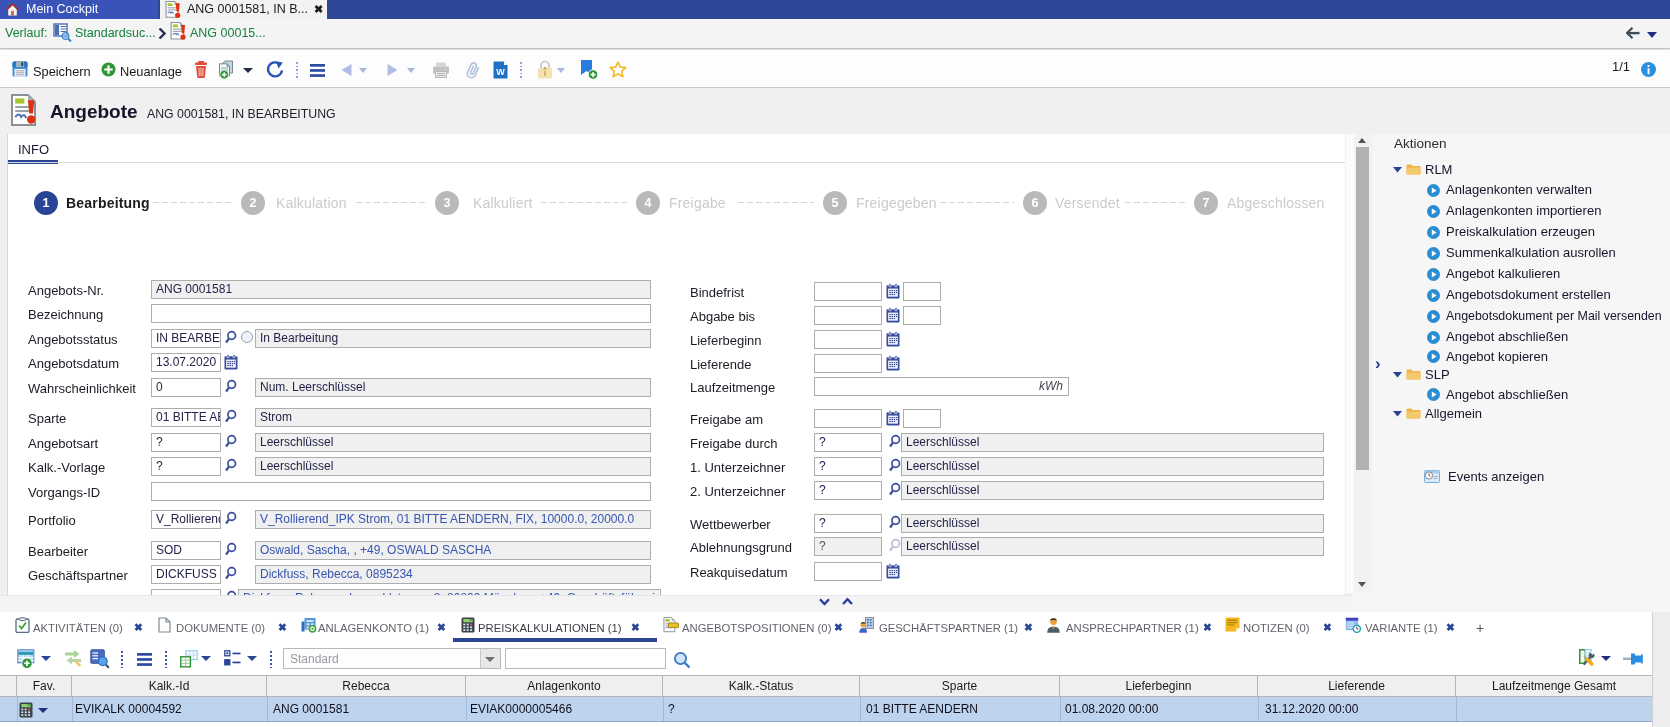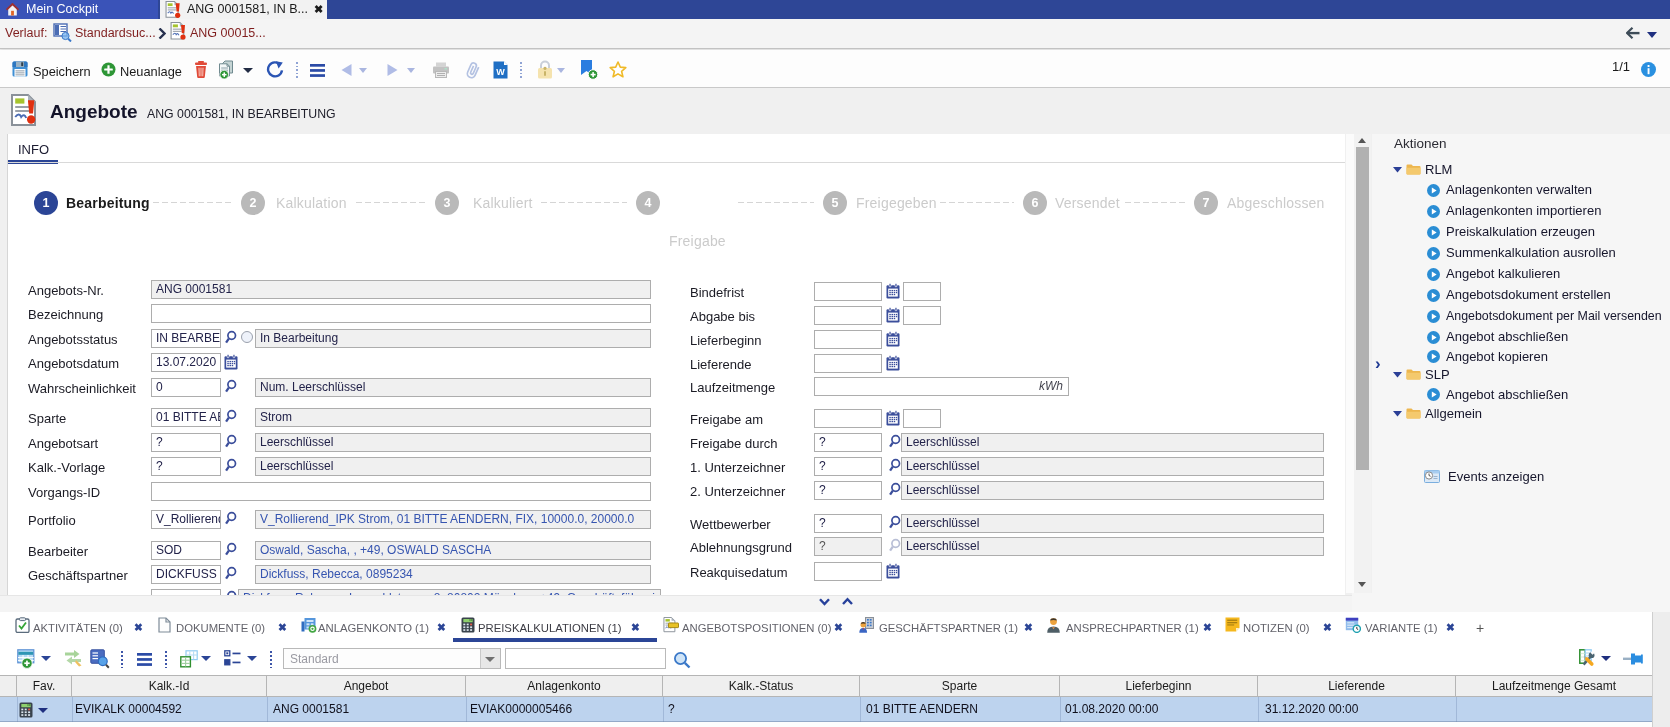--- a/index.html
+++ b/index.html
@@ -6,21 +6,21 @@
 html,body { width:1670px; height:727px; overflow:hidden; font-family:"Liberation Sans", sans-serif; background:#f0f0f0; }
 #app { position:relative; width:1670px; height:727px; }
 
 #topbar { position:absolute; left:0; top:0; width:1670px; height:19px; background:#2e4696; }
 #tab1 { position:absolute; left:0; top:0; width:158px; height:19px; background:#3a53b8; color:#fff; font-size:12.5px; line-height:19px; }
 #tab1 .txt { position:absolute; left:26px; top:0; }
 #tab2 { position:absolute; left:160px; top:0; width:167px; height:19px; background:#f2f2f2; color:#1b1b1b; font-size:12.5px; line-height:19px; }
 #tab2 .txt { position:absolute; left:27px; top:0; white-space:nowrap; }
 #tab2 .x { position:absolute; left:154px; top:0; color:#1b1b1b; font-weight:bold; font-size:11px; }
 
-#crumb { position:absolute; left:0; top:19px; width:1670px; height:30px; background:#f4f4f4; border-bottom:1px solid #c2c2c2; box-shadow:0 2px 3px rgba(0,0,0,0.07); font-size:12.5px; color:#7f1d1d; }
+#crumb { position:absolute; left:0; top:19px; width:1670px; height:30px; background:#f4f4f4; border-bottom:1px solid #c2c2c2; box-shadow:0 2px 3px rgba(0,0,0,0.07); font-size:12.5px; color:#15803d; }
 #crumb .it { position:absolute; top:0; line-height:29px; white-space:nowrap; }
 
 #toolbar { position:absolute; left:0; top:50px; width:1670px; height:38px; background:#fdfdfd; border-bottom:1px solid #c9c9c9; }
 .tbtxt { position:absolute; font-size:13px; color:#1b1b1b; top:0; }
 .dotsep { position:absolute; width:2px; height:17px; background-image:repeating-linear-gradient(to bottom,#8fa3d4 0 1.6px,transparent 1.6px 3.6px); }
 .dotsep.b { background-image:repeating-linear-gradient(to bottom,#3c55a8 0 1.8px,transparent 1.8px 4px); }
 .caret { position:absolute; width:0; height:0; border-left:5px solid transparent; border-right:5px solid transparent; border-top:5.5px solid #222c44; }
 .caretblue { position:absolute; width:0; height:0; border-left:4.5px solid transparent; border-right:4.5px solid transparent; border-top:5px solid #aab6e0; }
 
 #hdrband { position:absolute; left:0; top:89px; width:1670px; height:45px; background:#f0f0f0; }
@@ -315,21 +315,21 @@
       <div class="stepc on" style="left:26px;">1</div>
         <div class="steplbl on" style="left:58px;">Bearbeitung</div>
         <div class="stepdash" style="left:145px; width:80px;"></div>
       <div class="stepc" style="left:233px;">2</div>
         <div class="steplbl" style="left:268px;">Kalkulation</div>
         <div class="stepdash" style="left:348px; width:70px;"></div>
       <div class="stepc" style="left:427px;">3</div>
         <div class="steplbl" style="left:465px;">Kalkuliert</div>
         <div class="stepdash" style="left:533px; width:86px;"></div>
       <div class="stepc" style="left:628px;">4</div>
-        <div class="steplbl" style="left:661px;margin-top:38px;">Freigabe</div>
+        <div class="steplbl" style="left:661px;">Freigabe</div>
         <div class="stepdash" style="left:730px; width:76px;"></div>
       <div class="stepc" style="left:815px;">5</div>
         <div class="steplbl" style="left:848px;">Freigegeben</div>
         <div class="stepdash" style="left:932px; width:74px;"></div>
       <div class="stepc" style="left:1015px;">6</div>
         <div class="steplbl" style="left:1047px;">Versendet</div>
         <div class="stepdash" style="left:1117px; width:60px;"></div>
       <div class="stepc" style="left:1186px;">7</div>
         <div class="steplbl" style="left:1219px;">Abgeschlossen</div>
     </div>
@@ -757,21 +757,21 @@
         <path d="M8 0.5 L12 0.5 L12 11.5 L8 11.5 Z" fill="#2a8de0"></path>
         <rect x="12" y="2.5" width="6" height="7" fill="#2a8de0"></rect>
         <rect x="18" y="1.5" width="1.8" height="9" fill="#2a8de0"></rect>
       </svg>
   </div>
   <div id="btable">
     <div id="bhead">
       <div class="hcell" style="left:0; width:17px;"></div>
       <div class="hcell" style="left:17px; width:55px;">Fav.</div>
       <div class="hcell" style="left:72px; width:195px;">Kalk.-Id</div>
-      <div class="hcell" style="left:267px; width:199px;">Angebot</div>
+      <div class="hcell" style="left:267px; width:199px;">Rebecca</div>
       <div class="hcell" style="left:466px; width:197px;">Anlagenkonto</div>
       <div class="hcell" style="left:663px; width:197px;">Kalk.-Status</div>
       <div class="hcell" style="left:860px; width:200px;">Sparte</div>
       <div class="hcell" style="left:1060px; width:198px;">Lieferbeginn</div>
       <div class="hcell" style="left:1258px; width:198px;">Lieferende</div>
       <div class="hcell" style="left:1456px; width:196px; border-right:none;">Laufzeitmenge Gesamt</div>
     </div>
     <div id="brow">
       <div style="position:absolute;left:17px;top:0;width:1px;height:25px;background:rgba(110,135,175,0.35);"></div>
       <div style="position:absolute;left:72px;top:0;width:1px;height:25px;background:rgba(110,135,175,0.35);"></div>

